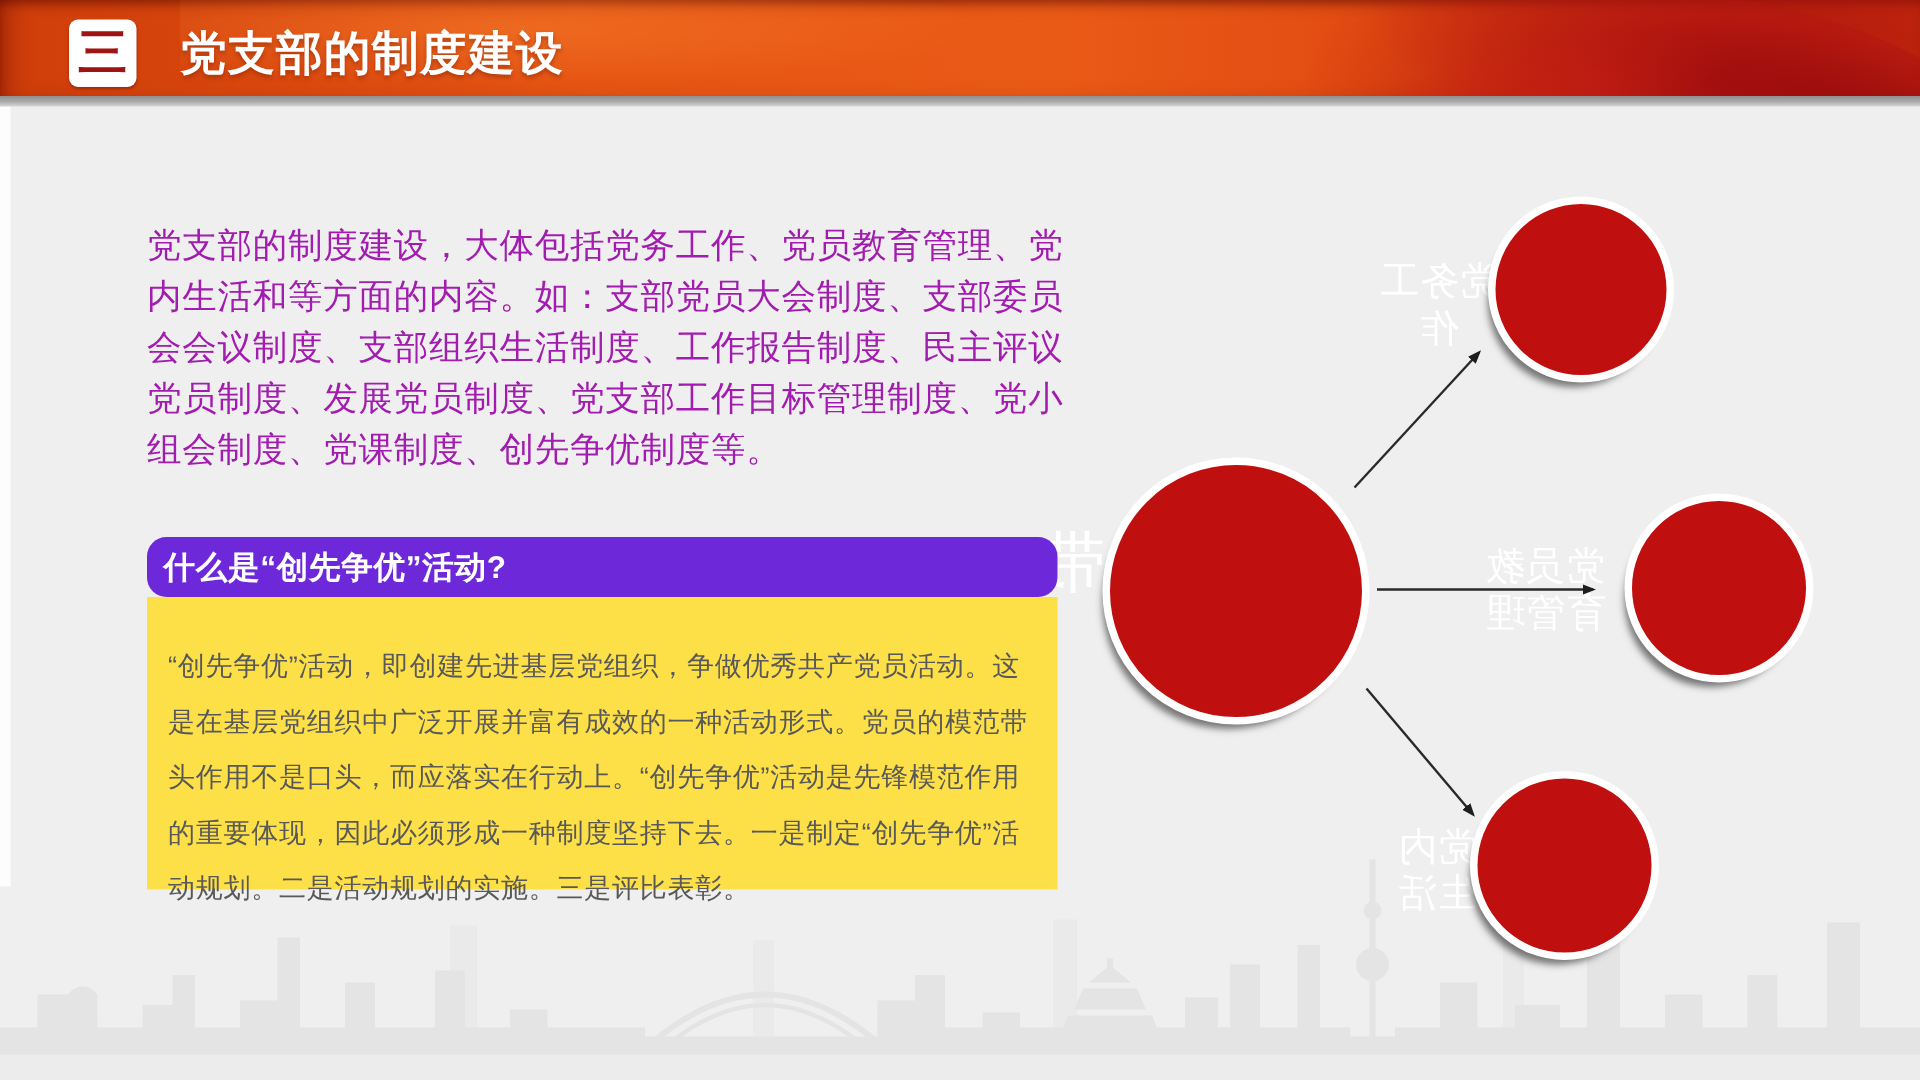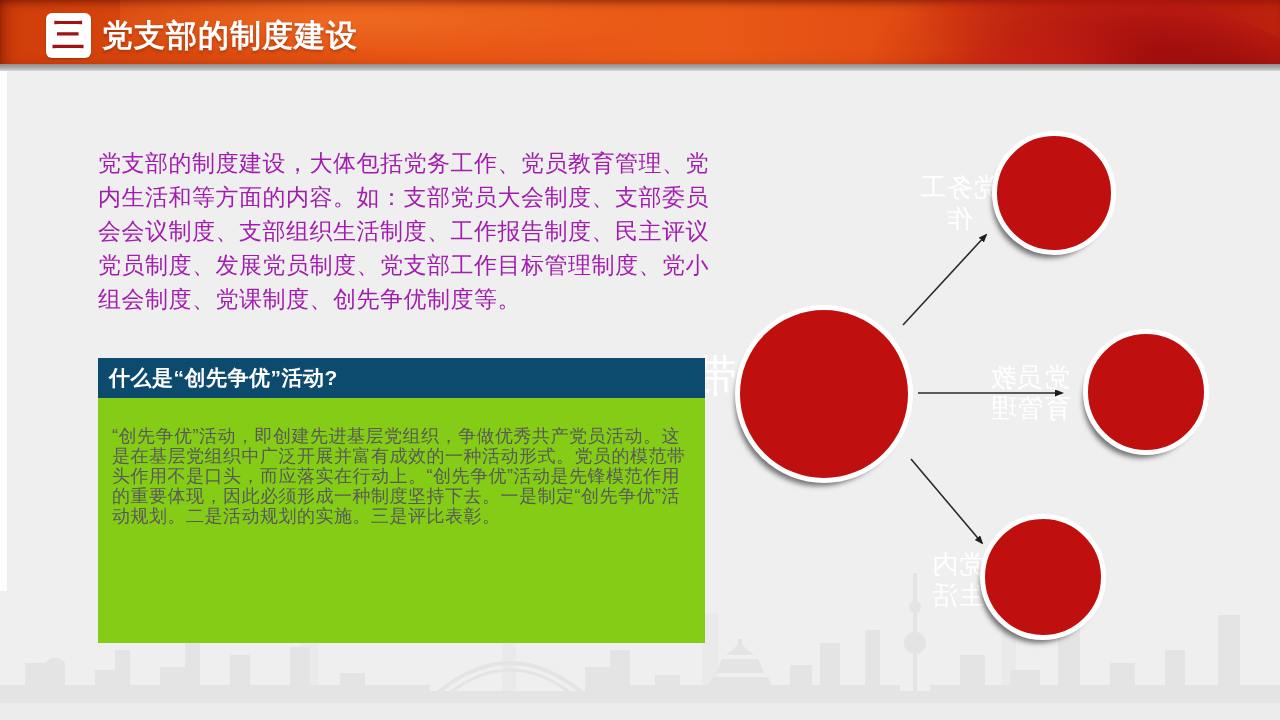--- a/index.html
+++ b/index.html
@@ -37,50 +37,51 @@
   .badge{
     position:absolute;left:46px;top:13px;width:45px;height:45px;border-radius:6px;
     background:#fff;display:flex;align-items:center;justify-content:center;
     box-shadow:0 1px 2px rgba(90,10,0,.4);
   }
   .badge span{
     font-family:"DejaVu Serif","Liberation Serif",serif;
     font-weight:bold;font-size:33px;color:#a01313;line-height:1;margin-top:-3px;
   }
   .header-title{
-    position:absolute;left:102px;top:15px;
+    position:absolute;left:120px;top:15px;
     font-size:31px;font-weight:bold;color:#ffffff;letter-spacing:1px;
     text-shadow:0 2px 3px rgba(120,30,0,.45);
     white-space:nowrap;
   }
   .divider{
     position:absolute;left:0;top:64px;width:1280px;height:7px;
     background:linear-gradient(180deg,#8f8f8f 0%,#ababab 55%,#d7d7d7 100%);
     z-index:10;
   }
   .left-strip{
     position:absolute;left:0;top:71px;width:7px;height:520px;background:#fdfdfd;z-index:1;
   }
   
   .body-paragraph{
     position:absolute;left:98px;top:146px;width:616px;
     font-size:23px;line-height:34px;color:#a21caf;letter-spacing:.5px;
     z-index:4;
   }
   .info-box-title{
     position:absolute;left:98px;top:358px;width:607px;height:40px;
-    background:#0c4a6e;color:#ffffff;display:flex;align-items:center;
+    background:#6d28d9;color:#ffffff;display:flex;align-items:center;
     box-sizing:border-box;padding-left:11px;
     font-size:21px;font-weight:bold;letter-spacing:.5px;
     z-index:6;
+    border-radius:13px;
   }
   .info-box-body{
-    position:absolute;left:98px;top:398px;width:607px;height:245px;background:#84cc16;
+    position:absolute;left:98px;top:398px;width:607px;height:195px;background:#fde047;
     box-sizing:border-box;padding:28px 14px 0 14px;
-    font-size:18px;line-height:20px;color:#595959;letter-spacing:.5px;
+    font-size:18px;line-height:37px;color:#595959;letter-spacing:.5px;
     z-index:5;
   }
   
   .node{
     position:absolute;border-radius:50%;background:#bf0f0f;border:5px solid #ffffff;
     box-shadow:-5px 8px 5px -5px rgba(95,95,95,.85);
     z-index:3;
   }
   .node-center{left:735px;top:305px;width:168px;height:168px;}
   .node-top{left:992px;top:131px;width:114px;height:114px;}

